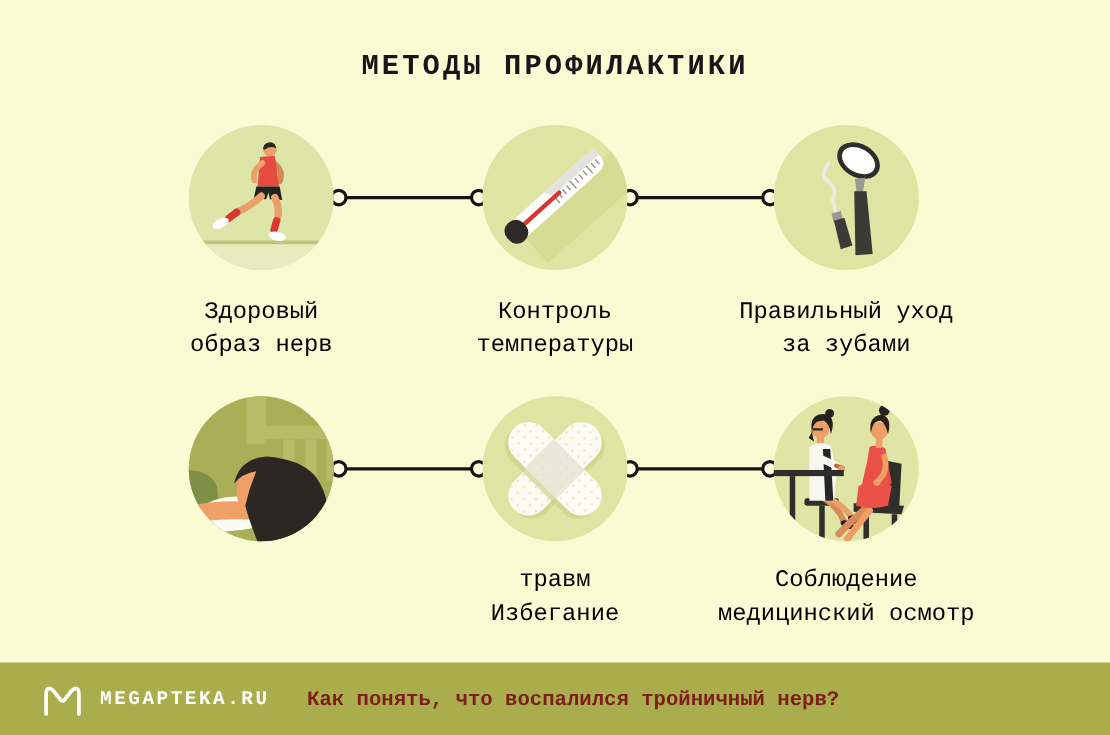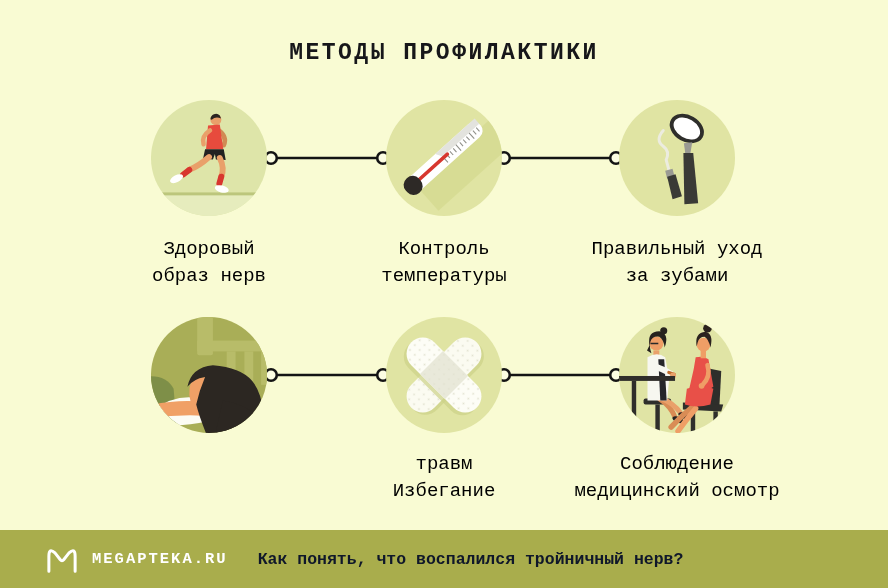--- a/index.html
+++ b/index.html
@@ -22,29 +22,29 @@
   }
   .lr1{top:236px}.lr2{top:451px}
   .lc1{left:89px}.lc2{left:324px}.lc3{left:557px}
   .label span{display:block;}
   .connector{position:absolute;width:126px;height:18px;}
   .k1{left:264px;top:149px}.k2{left:497px;top:149px}
   .k3{left:264px;top:366px}.k4{left:497px;top:366px}
   .footer{
     position:absolute;left:0;bottom:0;width:888px;height:58px;
     background:#a9ad4c;display:flex;align-items:center;
-    padding:12px;box-sizing:border-box;
+    padding:0;box-sizing:border-box;
   }
   .footer .logo{margin-left:33px;flex:0 0 auto;}
   .brand{
     margin-left:13px;font-size:15.5px;font-weight:bold;letter-spacing:2px;
     color:#ffffff;white-space:nowrap;
   }
   .question{
-    margin-left:30px;font-size:16.5px;font-weight:bold;color:#0f172a;
+    margin-left:30px;font-size:16.5px;font-weight:bold;color:#7f1d1d;
     white-space:nowrap;
   }
 </style>
 </head>
 <body>
 
 <div class="canvas">
 
   <h1 class="title">МЕТОДЫ ПРОФИЛАКТИКИ</h1>
 

